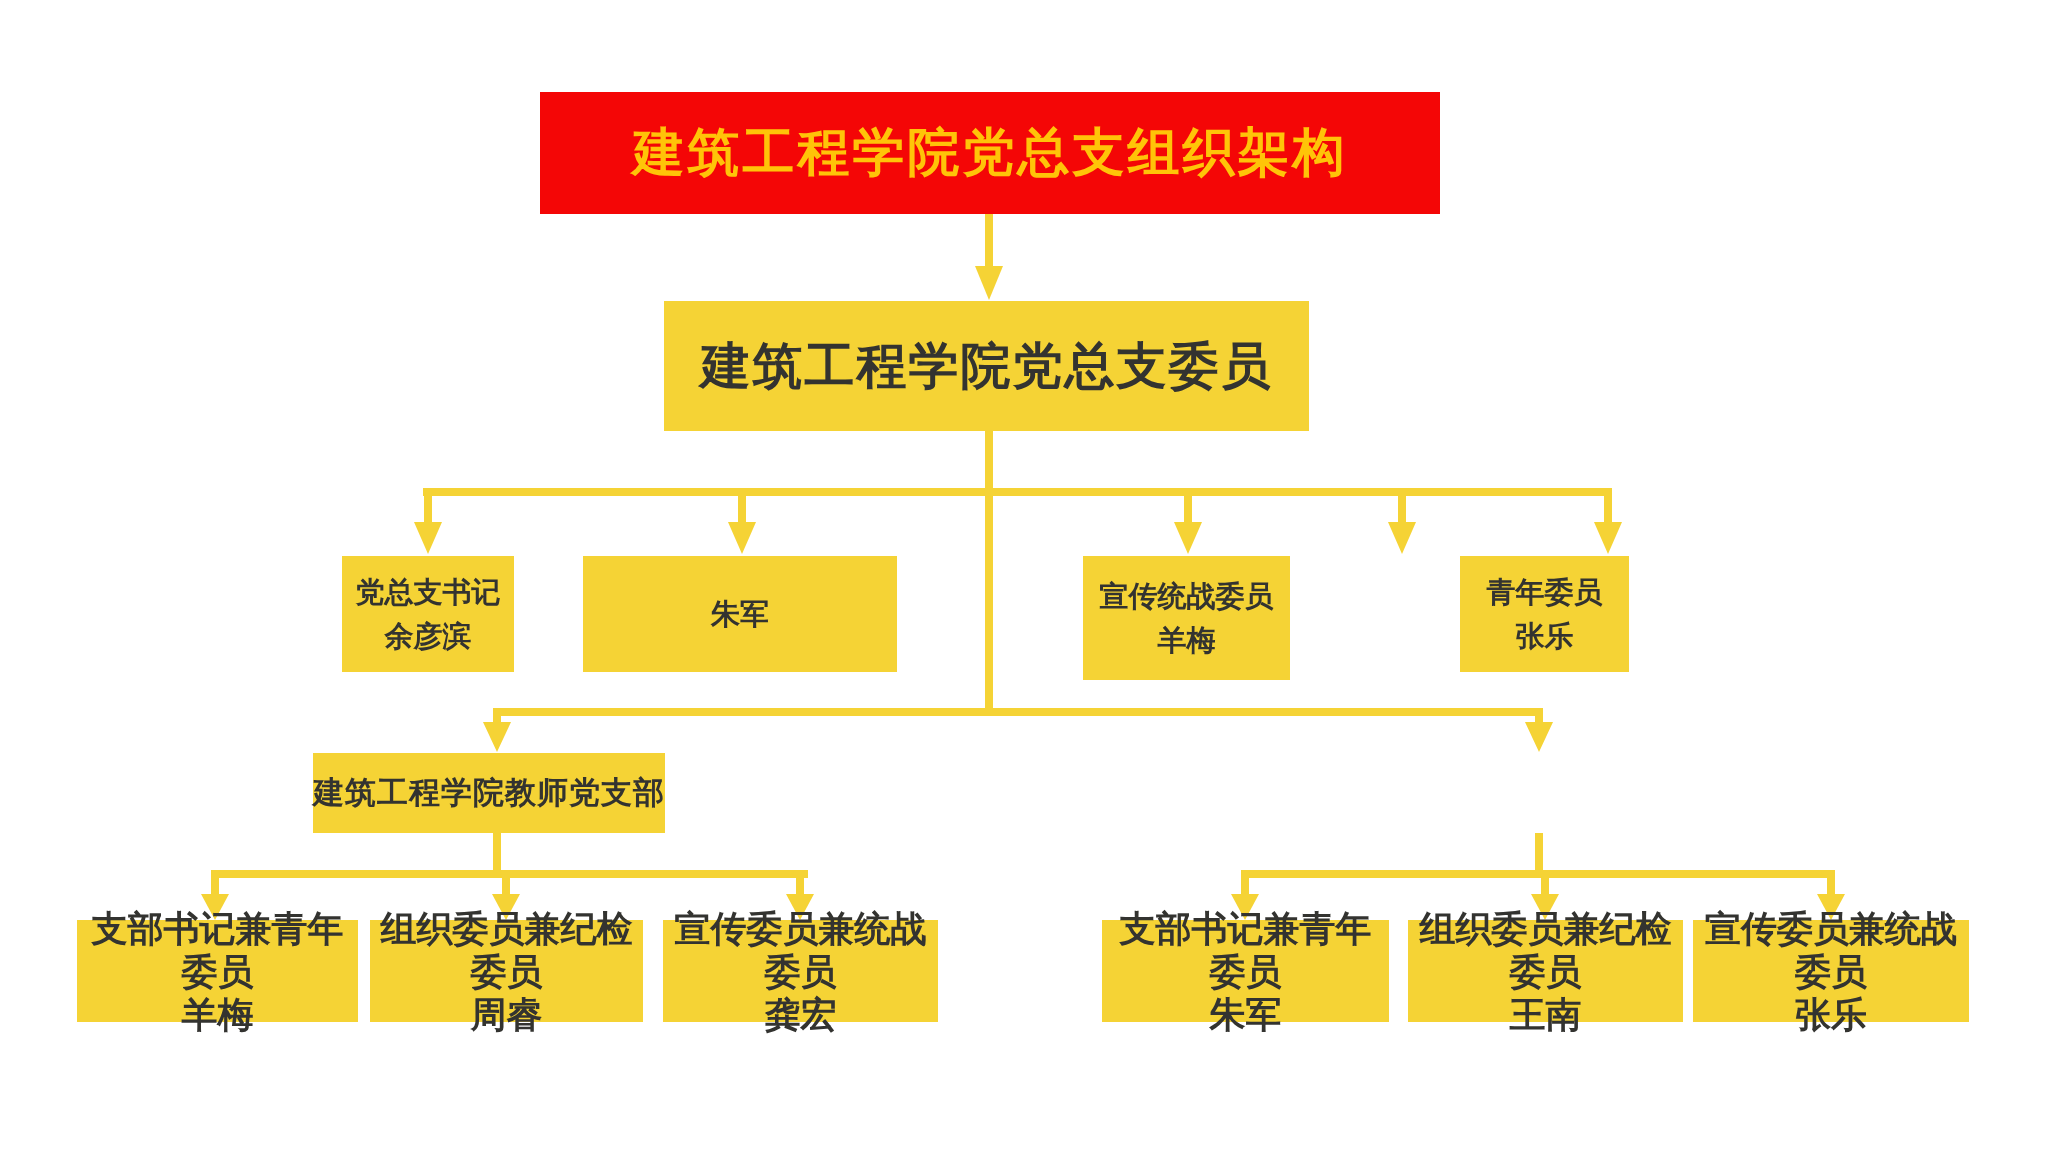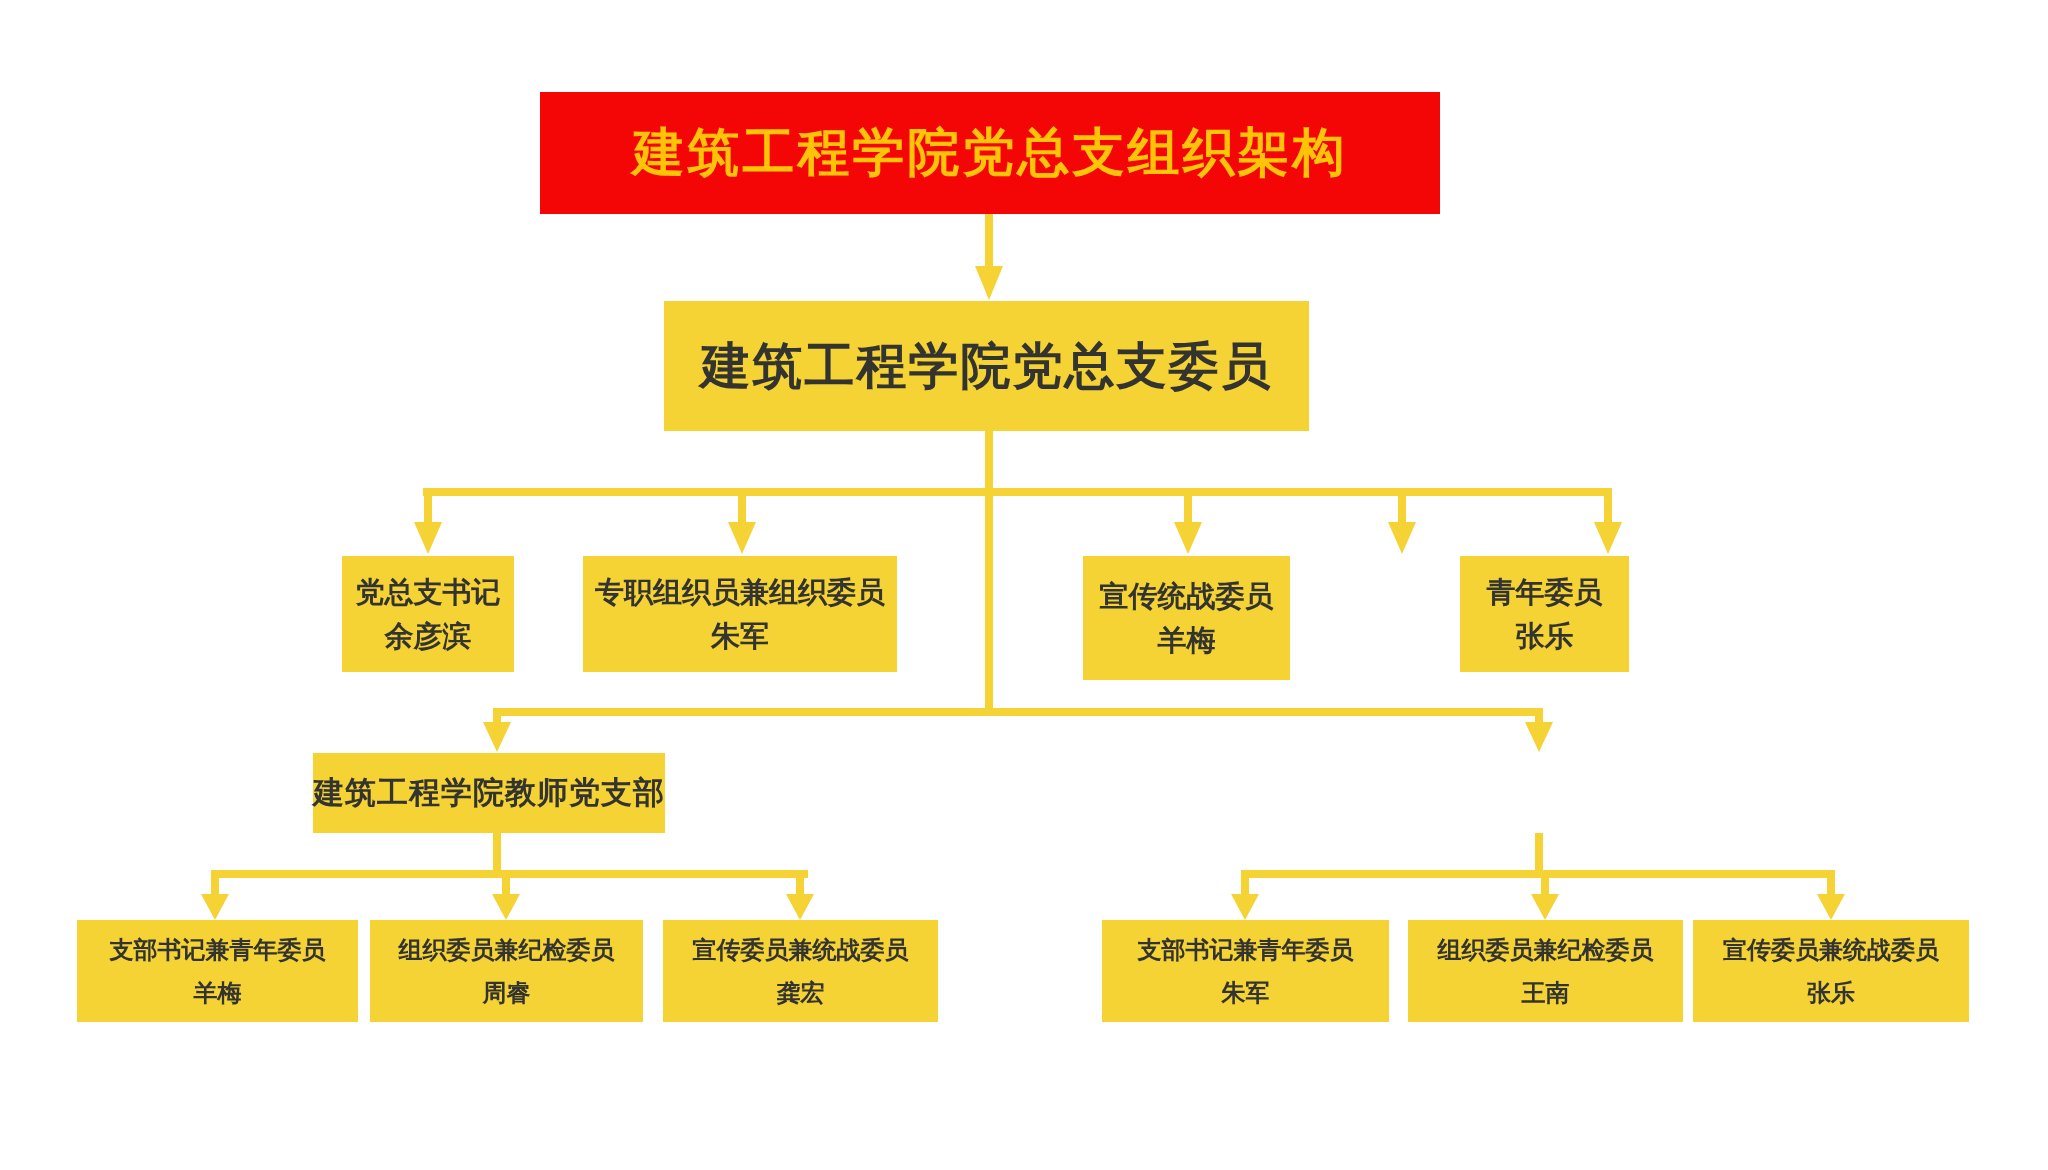--- a/index.html
+++ b/index.html
@@ -32,21 +32,21 @@
     box-sizing:border-box;
   }
   .banner{
     background:var(--banner-red);
     color:var(--banner-text-gold);
     font-size:52px;letter-spacing:3px;
   }
   .committee{font-size:50px;letter-spacing:2px;}
   .member{font-size:29px;line-height:44px;}
   .branch{font-size:31px;letter-spacing:1px;}
-  .child{font-size:24px;line-height:43px;}
+  .child{font-size:36px;line-height:43px;}
 </style>
 </head>
 <body>
 
 <div class="stage">
 
   <svg class="connector-layer" viewBox="0 0 2048 1170">
     <g>
       <rect class="connector" x="985" y="214" width="8" height="54"></rect>
       <polygon class="connector" points="975,266 1003,266 989,300"></polygon>
@@ -135,21 +135,20 @@
 
   <div class="node banner" style="left:540px;top:92px;width:900px;height:122px">
     <div>建筑工程学院党总支组织架构</div>
   </div>
 
   <div class="node member" style="left:342px;top:556px;width:172px;height:116px">
     <div>党总支书记</div>
     <div>余彦滨</div>
   </div>
   <div class="node member" style="left:583px;top:556px;width:314px;height:116px">
-    <div>专职组织员兼组织委员</div>
     <div>朱军</div>
   </div>
   <div class="node member" style="left:1083px;top:556px;width:207px;height:124px">
     <div>宣传统战委员</div>
     <div>羊梅</div>
   </div>
   <div class="node member" style="left:1460px;top:556px;width:169px;height:116px">
     <div>青年委员</div>
     <div>张乐</div>
   </div>

